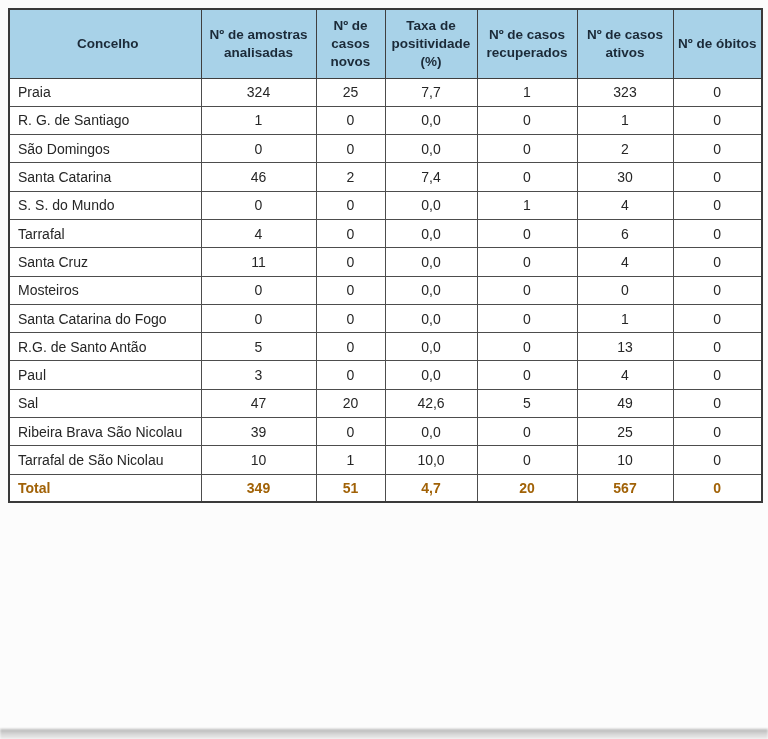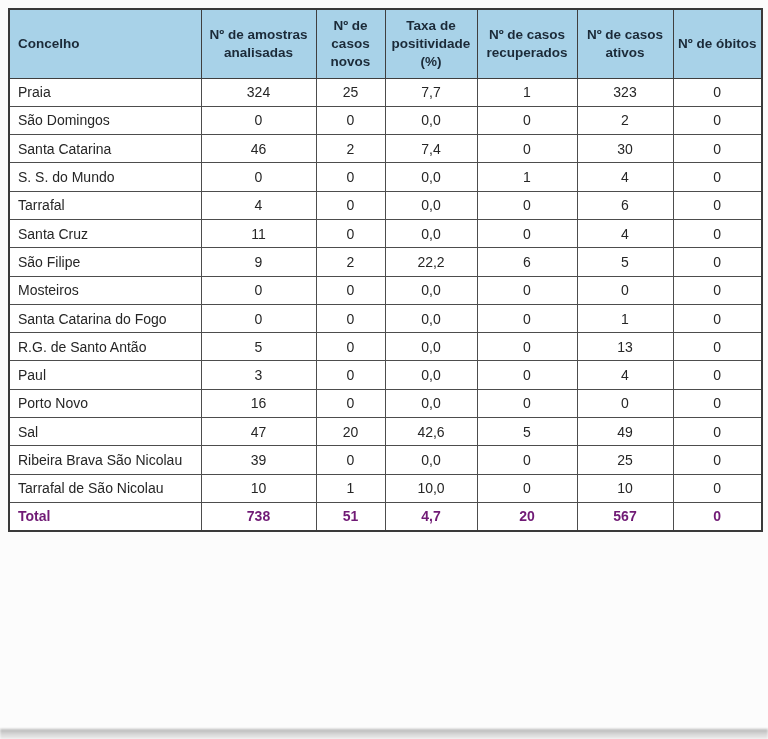--- a/index.html
+++ b/index.html
@@ -35,42 +35,42 @@
     color: #1b2a38;
     font-weight: bold;
     font-size: 13.5px;
     line-height: 1.3;
     text-align: center;
     vertical-align: middle;
     border: 1px solid #3f3f3f;
     padding: 2px 3px;
   }
   table.covid-table th:first-child {
-    text-align: left;
+    text-align: center;
     padding-left: 8px;
   }
   table.covid-table tbody tr {
     height: 28.3px;
   }
   table.covid-table td {
     font-size: 14px;
     color: #262626;
     text-align: center;
     vertical-align: middle;
     border: 1px solid #4d4d4d;
     padding: 1px 4px;
     background: #ffffff;
   }
   table.covid-table td:first-child {
     text-align: left;
     padding-left: 8px;
   }
   table.covid-table tr.total td {
     font-weight: bold;
-    color: #701a75;
+    color: #a16207;
   }
   .bottom-shade {
     position: absolute;
     left: 0;
     top: 729px;
     width: 768px;
     height: 10px;
     background: linear-gradient(to bottom, #b5b5b5 0%, #d9d9d9 55%, #ececec 100%);
     filter: blur(1px);
   }
@@ -104,20 +104,29 @@
         <tr>
           <td>Praia</td>
           <td>324</td>
           <td>25</td>
           <td>7,7</td>
           <td>1</td>
           <td>323</td>
           <td>0</td>
         </tr>
         <tr>
+          <td>R. G. de Santiago</td>
+          <td>1</td>
+          <td>0</td>
+          <td>0,0</td>
+          <td>0</td>
+          <td>1</td>
+          <td>0</td>
+        </tr>
+        <tr>
           <td>São Domingos</td>
           <td>0</td>
           <td>0</td>
           <td>0,0</td>
           <td>0</td>
           <td>2</td>
           <td>0</td>
         </tr>
         <tr>
           <td>Santa Catarina</td>
@@ -149,29 +158,20 @@
         <tr>
           <td>Santa Cruz</td>
           <td>11</td>
           <td>0</td>
           <td>0,0</td>
           <td>0</td>
           <td>4</td>
           <td>0</td>
         </tr>
         <tr>
-          <td>São Filipe</td>
-          <td>9</td>
-          <td>2</td>
-          <td>22,2</td>
-          <td>6</td>
-          <td>5</td>
-          <td>0</td>
-        </tr>
-        <tr>
           <td>Mosteiros</td>
           <td>0</td>
           <td>0</td>
           <td>0,0</td>
           <td>0</td>
           <td>0</td>
           <td>0</td>
         </tr>
         <tr>
           <td>Santa Catarina do Fogo</td>
@@ -191,29 +191,20 @@
           <td>13</td>
           <td>0</td>
         </tr>
         <tr>
           <td>Paul</td>
           <td>3</td>
           <td>0</td>
           <td>0,0</td>
           <td>0</td>
           <td>4</td>
-          <td>0</td>
-        </tr>
-        <tr>
-          <td>Porto Novo</td>
-          <td>16</td>
-          <td>0</td>
-          <td>0,0</td>
-          <td>0</td>
-          <td>0</td>
           <td>0</td>
         </tr>
         <tr>
           <td>Sal</td>
           <td>47</td>
           <td>20</td>
           <td>42,6</td>
           <td>5</td>
           <td>49</td>
           <td>0</td>
@@ -231,21 +222,21 @@
           <td>Tarrafal de São Nicolau</td>
           <td>10</td>
           <td>1</td>
           <td>10,0</td>
           <td>0</td>
           <td>10</td>
           <td>0</td>
         </tr>
         <tr class="total">
           <td>Total</td>
-          <td>738</td>
+          <td>349</td>
           <td>51</td>
           <td>4,7</td>
           <td>20</td>
           <td>567</td>
           <td>0</td>
         </tr>
       </tbody>
   </table>
   <div class="bottom-shade"></div>
 </div>

